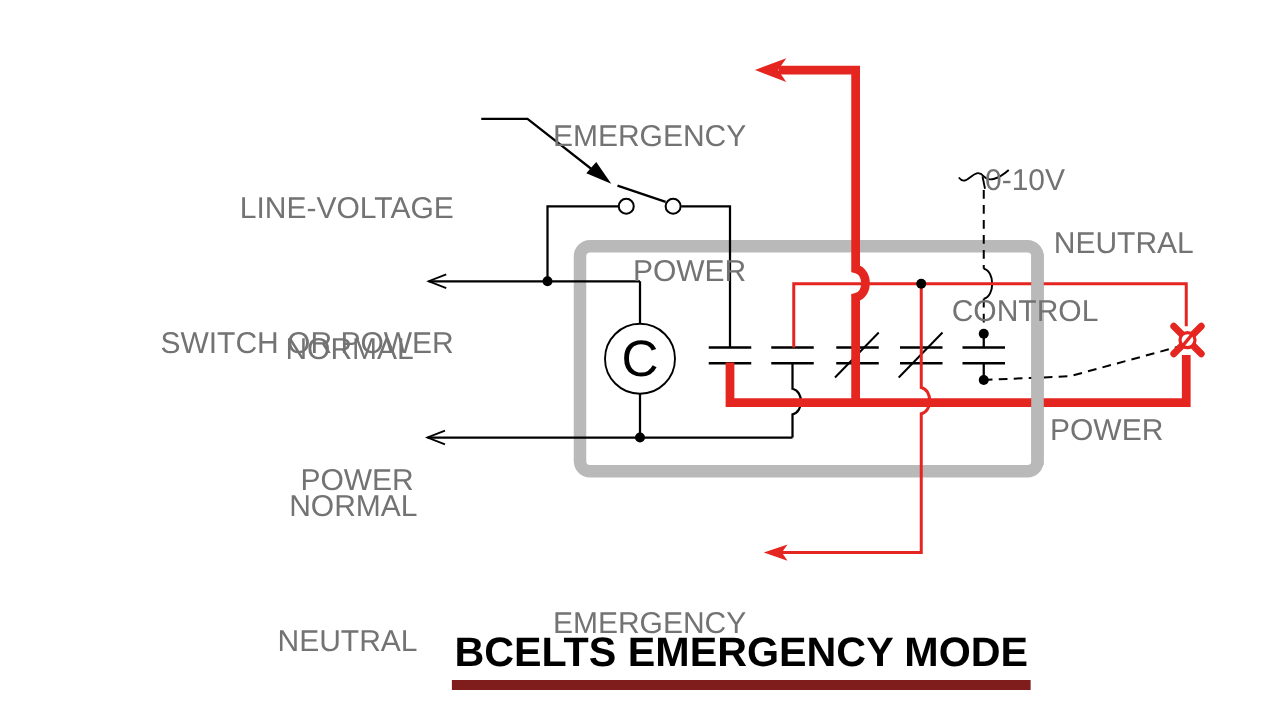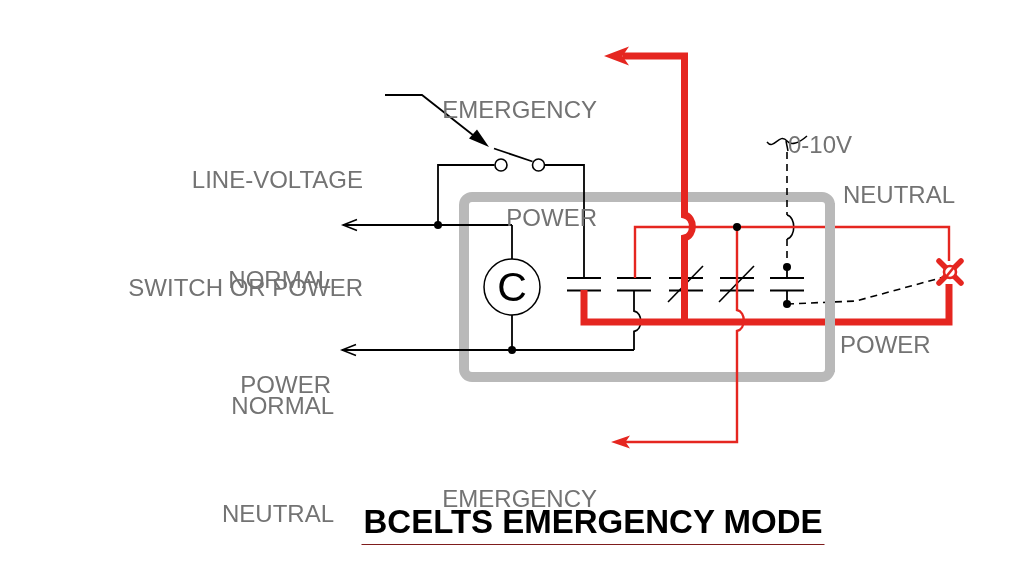--- a/index.html
+++ b/index.html
@@ -5,32 +5,32 @@
   html,body{margin:0;padding:0;background:#ffffff;}
   #stage{
     position:relative;width:1024px;height:565px;background:#ffffff;overflow:hidden;
     font-family:"Liberation Sans", sans-serif;color:#000;
   }
   #wires{position:absolute;left:0;top:0;}
   .lbl{position:absolute;font-size:24px;line-height:36px;white-space:pre;color:#737373;}
   .r{text-align:right;}
   .c{text-align:center;transform:translateX(-50%);}
   .lbl div{white-space:pre;}
-  #lbl-line-voltage{right:661px;top:90px;}
+  #lbl-line-voltage{right:661px;top:77px;}
   #lbl-emergency-power{right:427px;top:20px;}
   #lbl-control{left:777px;top:57px;line-height:35px;margin-left:43px;}
   #lbl-normal-power{right:693px;top:192px;line-height:35px;}
   #lbl-normal-neutral{right:690px;top:316px;}
   #lbl-emergency-neutral{right:427px;top:406px;line-height:37px;}
   #lbl-neutral-right{left:843px;top:177px;}
   #lbl-power-right{left:840px;top:327px;}
   #diagram-title{
     position:absolute;left:593px;top:503px;transform:translateX(-50%);
     font-size:33px;font-weight:bold;white-space:pre;
-    border-bottom:1px solid #7f1d1d;padding:0 2px 3px 2px;
+    border-bottom:8px solid #7f1d1d;padding:0 2px 3px 2px;
   }
 </style>
 </head>
 <body>
 
 <div id="stage">
 
   <svg id="wires" width="1024" height="565" viewBox="0 0 1024 565">
 
     <rect x="464" y="197" width="366" height="180" rx="8" fill="none" stroke="#b9b9b9" stroke-width="10"></rect>
@@ -121,20 +121,21 @@
     <div>SWITCH OR POWER</div>
   </div>
 
   <div class="lbl r" id="lbl-emergency-power">
     <div>EMERGENCY</div>
     <div>POWER</div>
   </div>
 
   <div class="lbl c" id="lbl-control">
     <div>0-10V</div>
+    <div>CONTROL</div>
   </div>
 
   <div class="lbl r" id="lbl-normal-power">
     <div>NORMAL</div>
     <div>POWER</div>
   </div>
 
   <div class="lbl r" id="lbl-normal-neutral">
     <div>NORMAL</div>
     <div>NEUTRAL</div>

